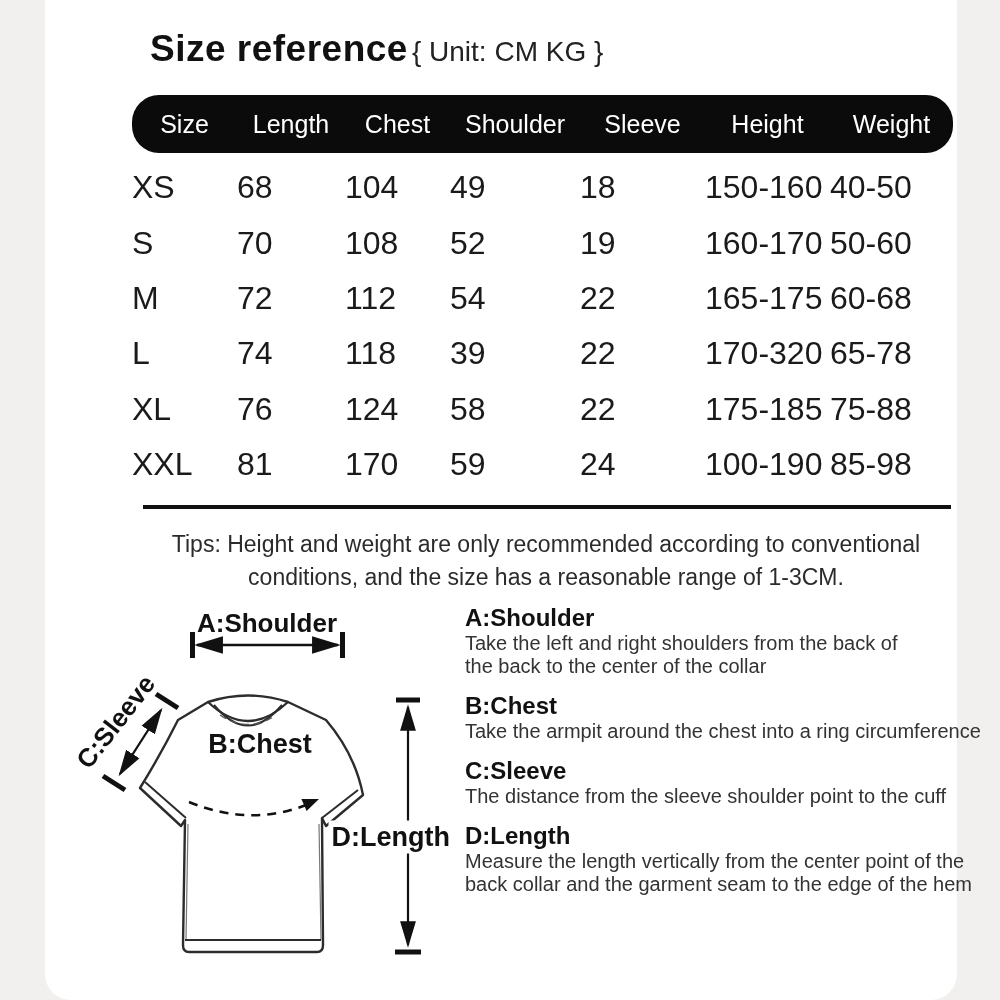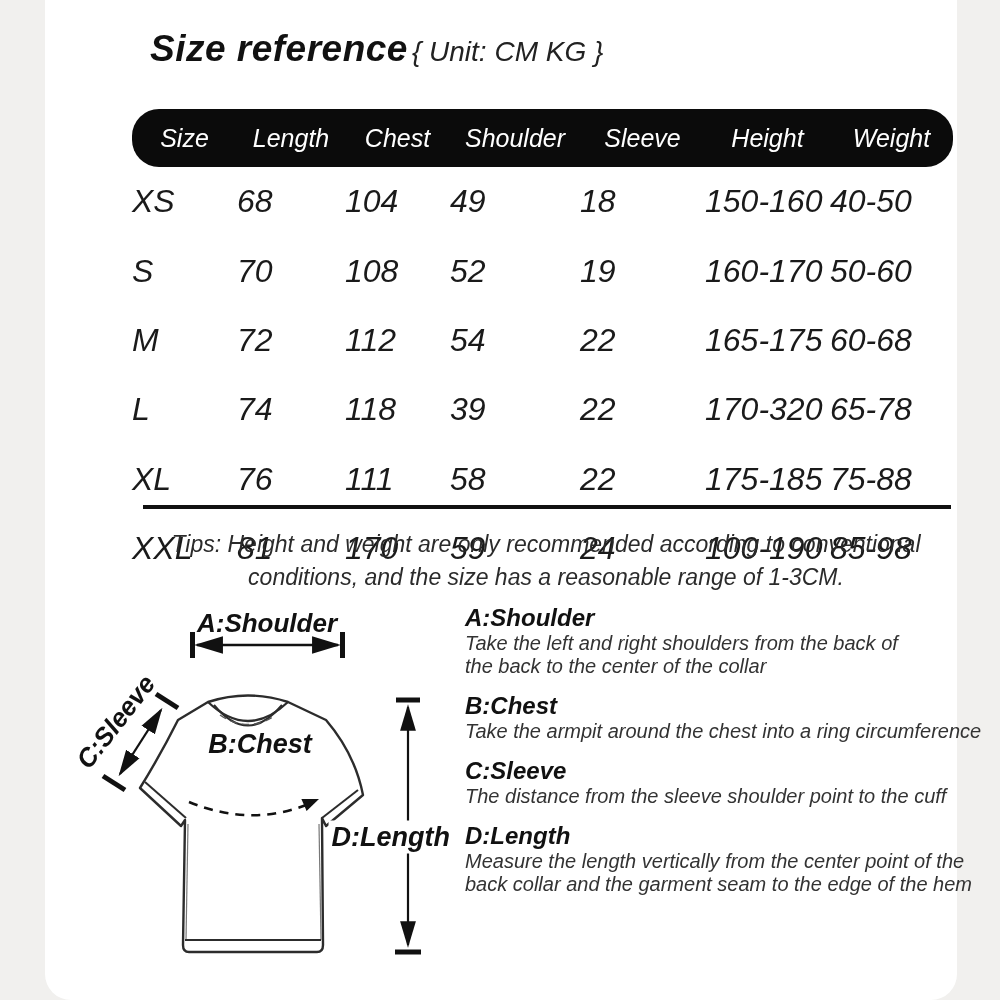--- a/index.html
+++ b/index.html
@@ -3,38 +3,37 @@
 <meta charset="utf-8">
 <style>
   * { margin:0; padding:0; box-sizing:border-box; }
   html,body { width:1000px; height:1000px; }
   body {
     font-family:"Liberation Sans", sans-serif;
     background:#f1f0ee;
     color:#1a1a1a;
     overflow:hidden;
   }
-  .page { position:relative; width:798px; height:1000px;font-style:italic; }
+  .page { position:relative; width:798px; height:1000px; }
   .card {
     position:absolute; left:45px; top:0; width:912px; height:1000px;
     background:#ffffff; border-radius:0 0 26px 26px;
   }
   
   .title-row {
     position:absolute; left:105px; top:28px;
     display:flex; align-items:baseline; white-space:nowrap;
   }
   .title-row h1 { font-size:37px; font-weight:bold; color:#111; letter-spacing:0.5px; }
   .unit-note { font-size:28px; color:#222; margin-left:4px; }
   
   .tbl-grid {
     display:grid;
     grid-template-columns:105px 108px 105px 130px 125px 125px 123px;
     width:821px;
-    margin-top:14px;
   }
   .table-header {
     position:absolute; left:87px; top:95px; height:58px;
     background:#0b0b0b; border-radius:27px;
     align-items:center;
   }
   .table-header .hcell {
     color:#ffffff; font-size:25px; text-align:center;
   }
   .table-rows { position:absolute; left:87px; top:160px; width:821px; }
@@ -116,21 +115,21 @@
           <div class="cell">74</div>
           <div class="cell">118</div>
           <div class="cell">39</div>
           <div class="cell">22</div>
           <div class="cell">170-320</div>
           <div class="cell">65-78</div>
         </div>
         <div class="trow tbl-grid">
           <div class="cell">XL</div>
           <div class="cell">76</div>
-          <div class="cell">111</div>
+          <div class="cell">124</div>
           <div class="cell">58</div>
           <div class="cell">22</div>
           <div class="cell">175-185</div>
           <div class="cell">75-88</div>
         </div>
         <div class="trow tbl-grid">
           <div class="cell">XXL</div>
           <div class="cell">81</div>
           <div class="cell">170</div>
           <div class="cell">59</div>

